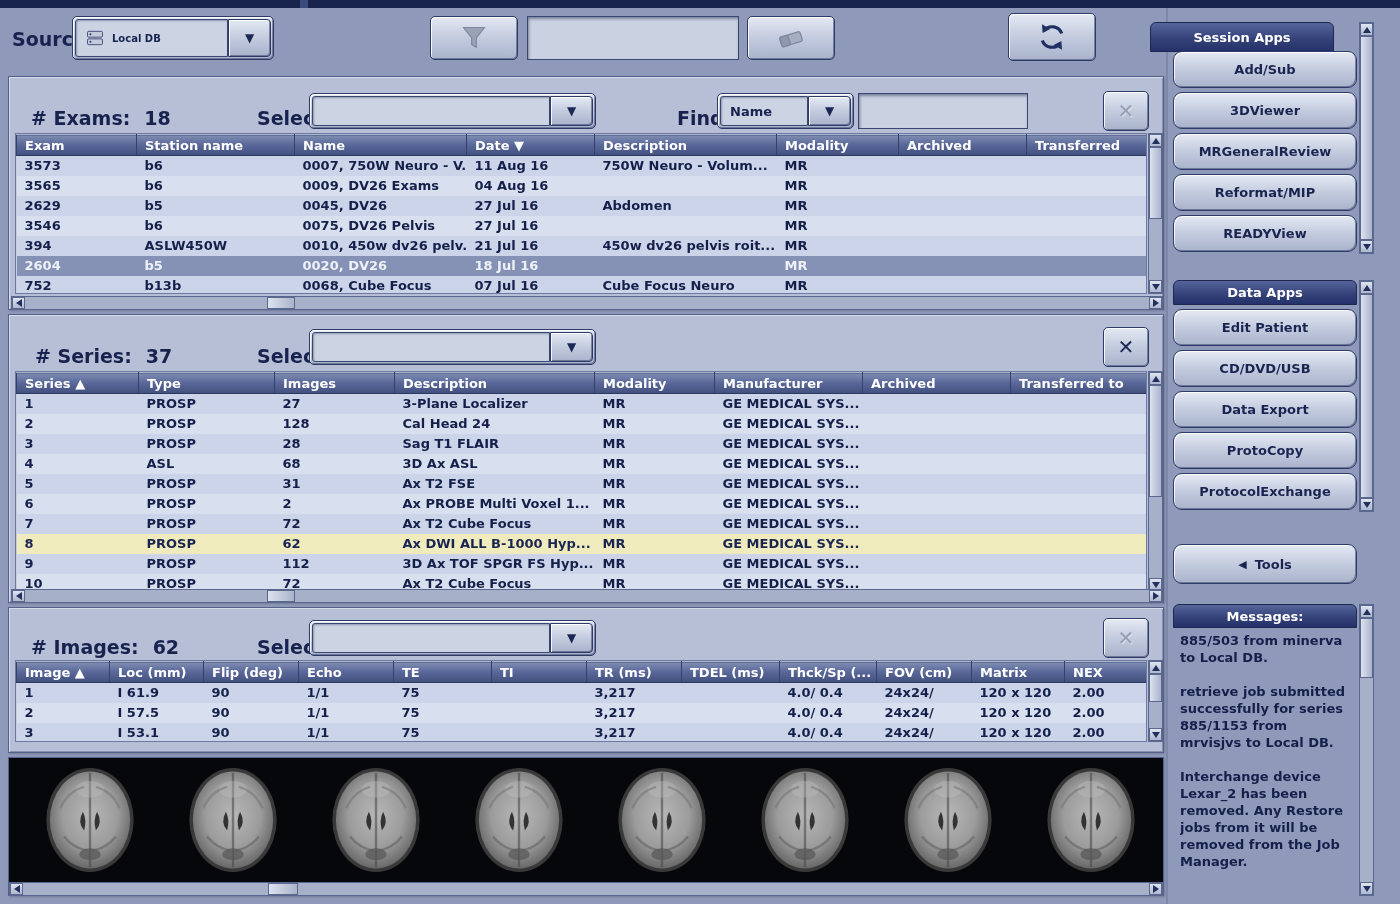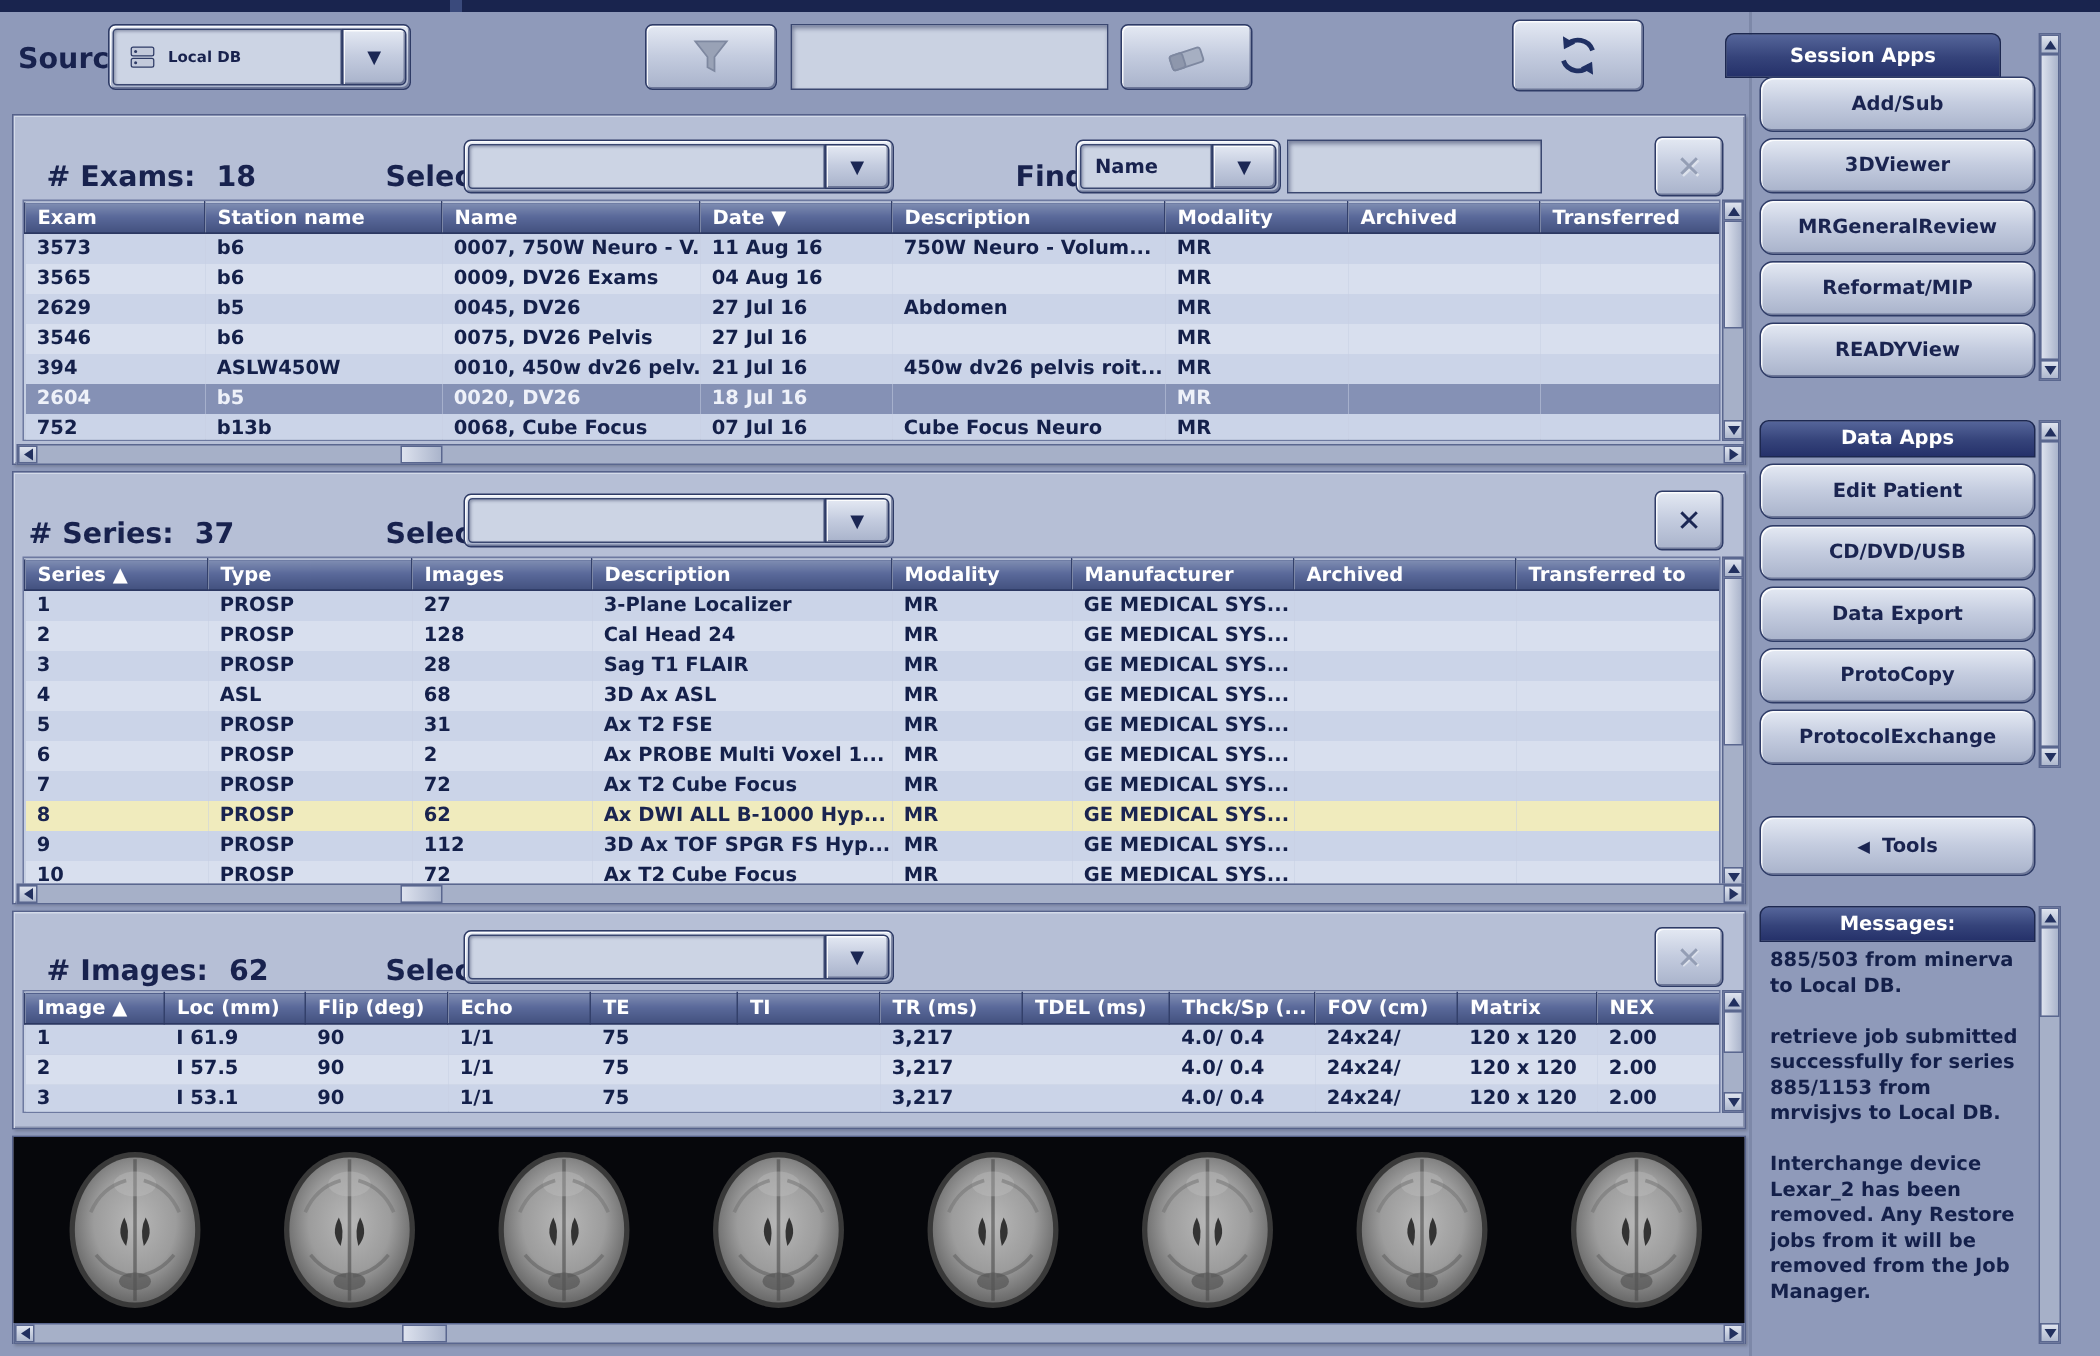--- a/index.html
+++ b/index.html
@@ -334,21 +334,21 @@
         <span class="tL"></span>
       </div>
     <div class="sb-thumb" style="left:255px;width:28px;"></div>
     <div class="sb-btn sb-rt">
         <span class="tR"></span>
       </div>
   </div>
 </div>
 
 <div class="abs panel" style="left:8px;top:314px;width:1156px;height:289px;">
-  <span class="abs lbl" style="left:10px;top:30px;">
+  <span class="abs lbl" style="left:26px;top:30px;">
     <span># Series:</span><span class="cnt">37</span>
   </span>
   <span class="abs lbl" style="left:248px;top:30px;">Select:</span>
   <div class="abs combo raised" style="left:300px;top:14px;width:287px;height:36px;padding:2px;">
     <div class="combo-field">
         <span></span>
       </div>
     <div class="combo-arrow raised">
       <span>▼</span>
     </div>

